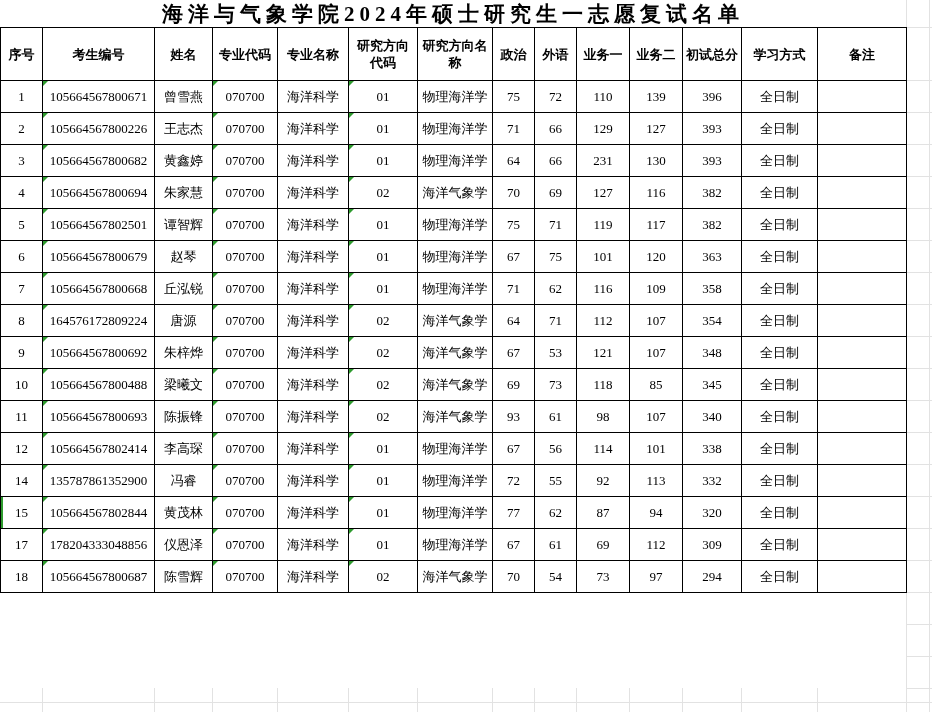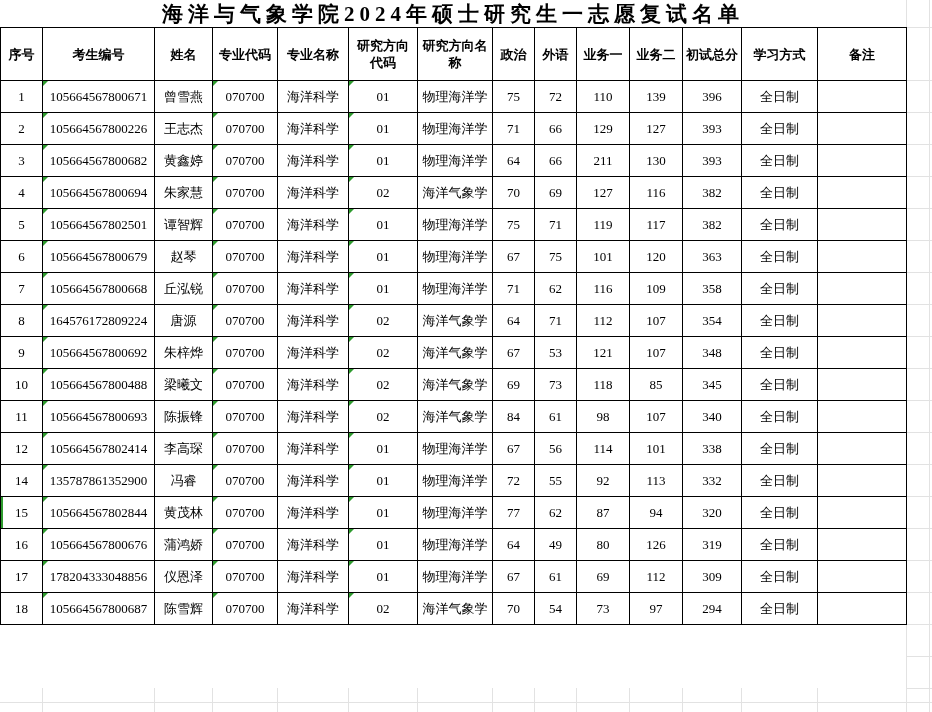--- a/index.html
+++ b/index.html
@@ -147,21 +147,21 @@
         <tr>
         <td>3</td>
         <td class="flag">105664567800682</td>
         <td>黄鑫婷</td>
         <td class="flag">070700</td>
         <td>海洋科学</td>
         <td class="flag">01</td>
         <td>物理海洋学</td>
         <td>64</td>
         <td>66</td>
-        <td>211</td>
+        <td>231</td>
         <td>130</td>
         <td>393</td>
         <td>全日制</td>
         <td></td>
       </tr>
         <tr>
         <td>4</td>
         <td class="flag">105664567800694</td>
         <td>朱家慧</td>
         <td class="flag">070700</td>
@@ -273,21 +273,21 @@
         <td></td>
       </tr>
         <tr>
         <td>11</td>
         <td class="flag">105664567800693</td>
         <td>陈振锋</td>
         <td class="flag">070700</td>
         <td>海洋科学</td>
         <td class="flag">02</td>
         <td>海洋气象学</td>
-        <td>84</td>
+        <td>93</td>
         <td>61</td>
         <td>98</td>
         <td>107</td>
         <td>340</td>
         <td>全日制</td>
         <td></td>
       </tr>
         <tr>
         <td>12</td>
         <td class="flag">105664567802414</td>
@@ -330,36 +330,20 @@
         <td>物理海洋学</td>
         <td>77</td>
         <td>62</td>
         <td>87</td>
         <td>94</td>
         <td>320</td>
         <td>全日制</td>
         <td></td>
       </tr>
         <tr>
-        <td>16</td>
-        <td class="flag">105664567800676</td>
-        <td>蒲鸿娇</td>
-        <td class="flag">070700</td>
-        <td>海洋科学</td>
-        <td class="flag">01</td>
-        <td>物理海洋学</td>
-        <td>64</td>
-        <td>49</td>
-        <td>80</td>
-        <td>126</td>
-        <td>319</td>
-        <td>全日制</td>
-        <td></td>
-      </tr>
-        <tr>
         <td>17</td>
         <td class="flag">178204333048856</td>
         <td>仪恩泽</td>
         <td class="flag">070700</td>
         <td>海洋科学</td>
         <td class="flag">01</td>
         <td>物理海洋学</td>
         <td>67</td>
         <td>61</td>
         <td>69</td>

